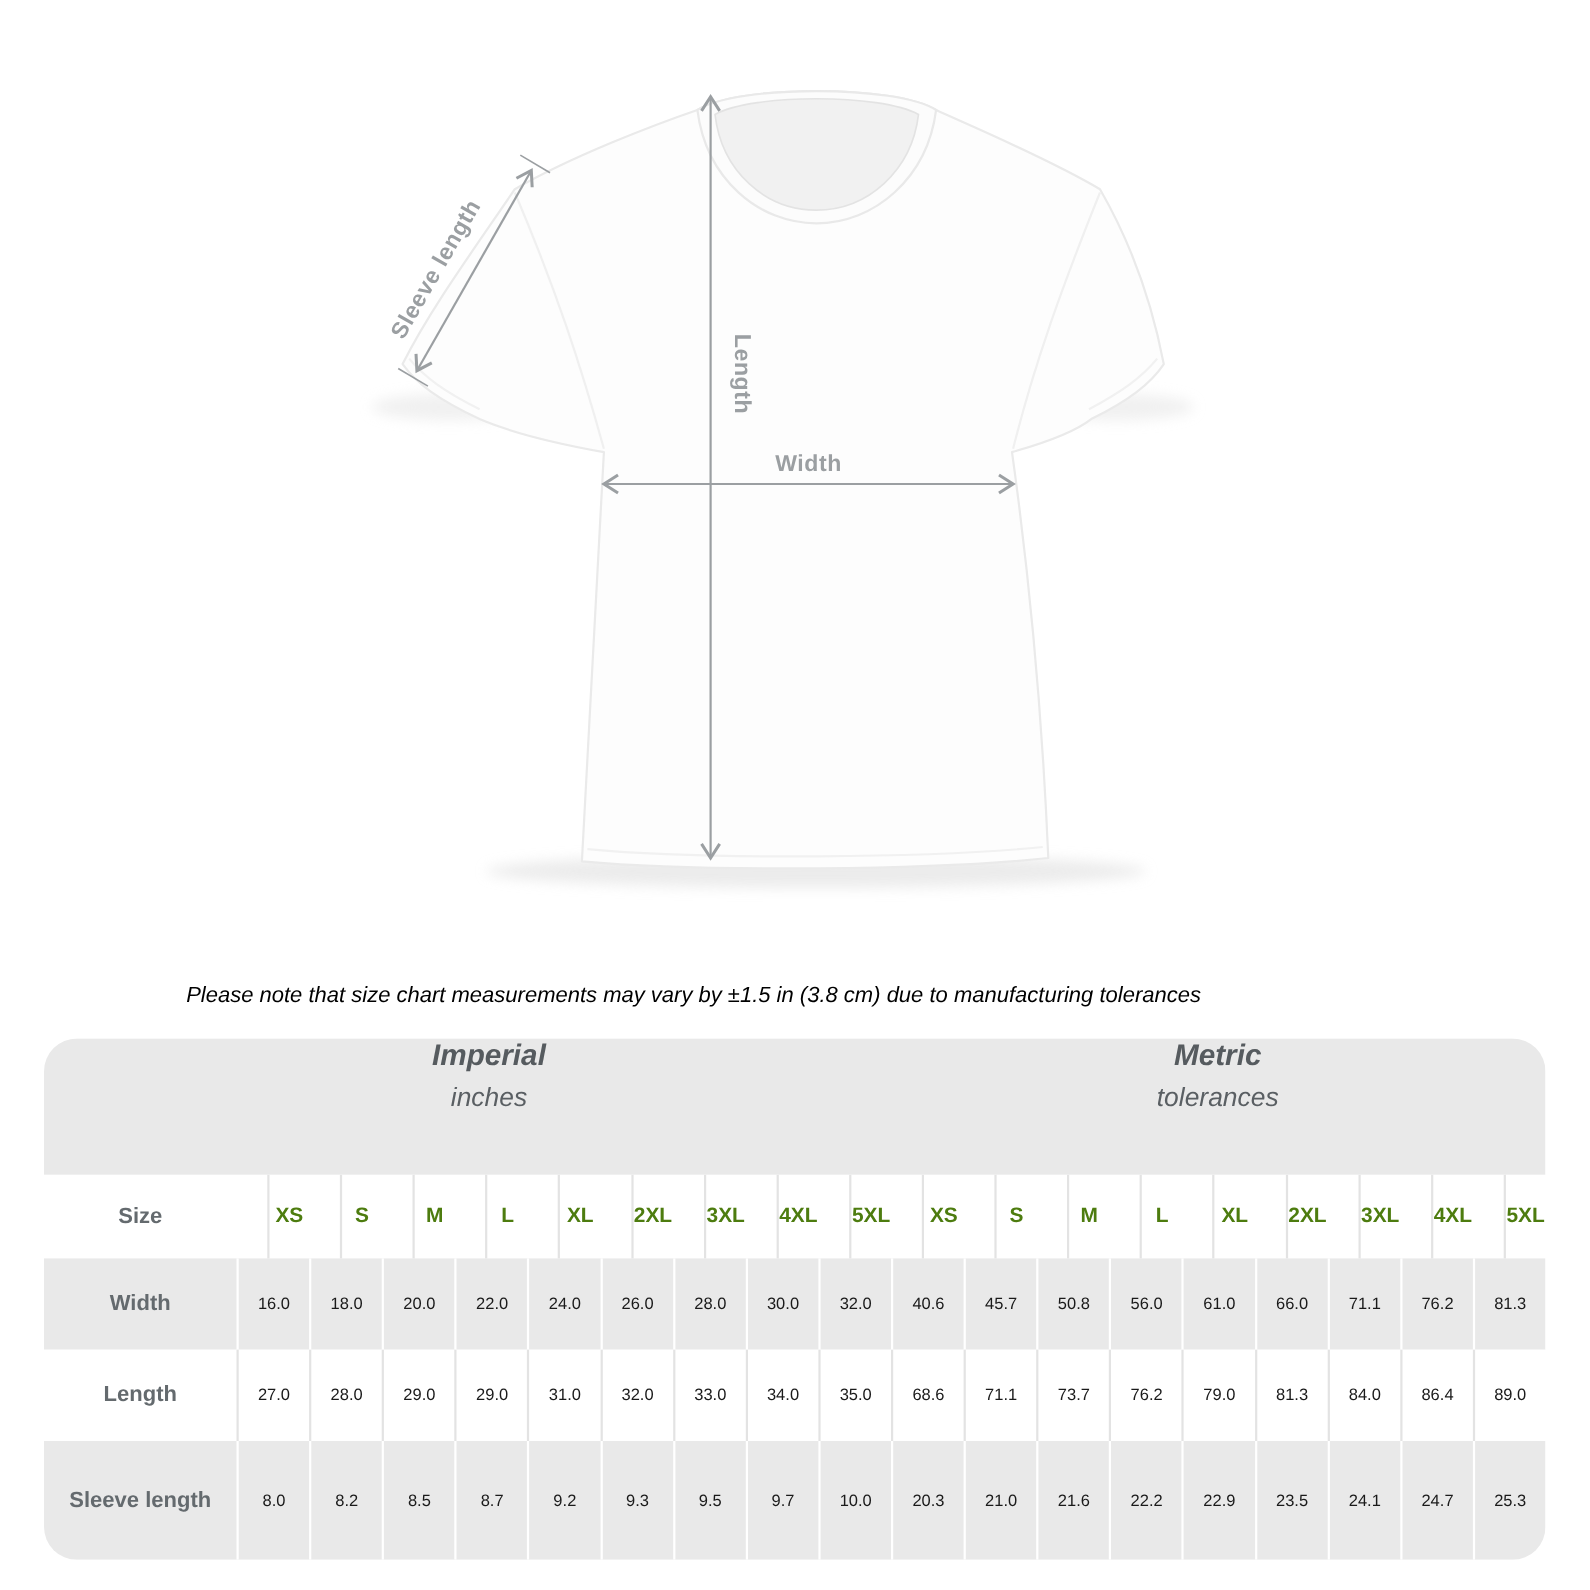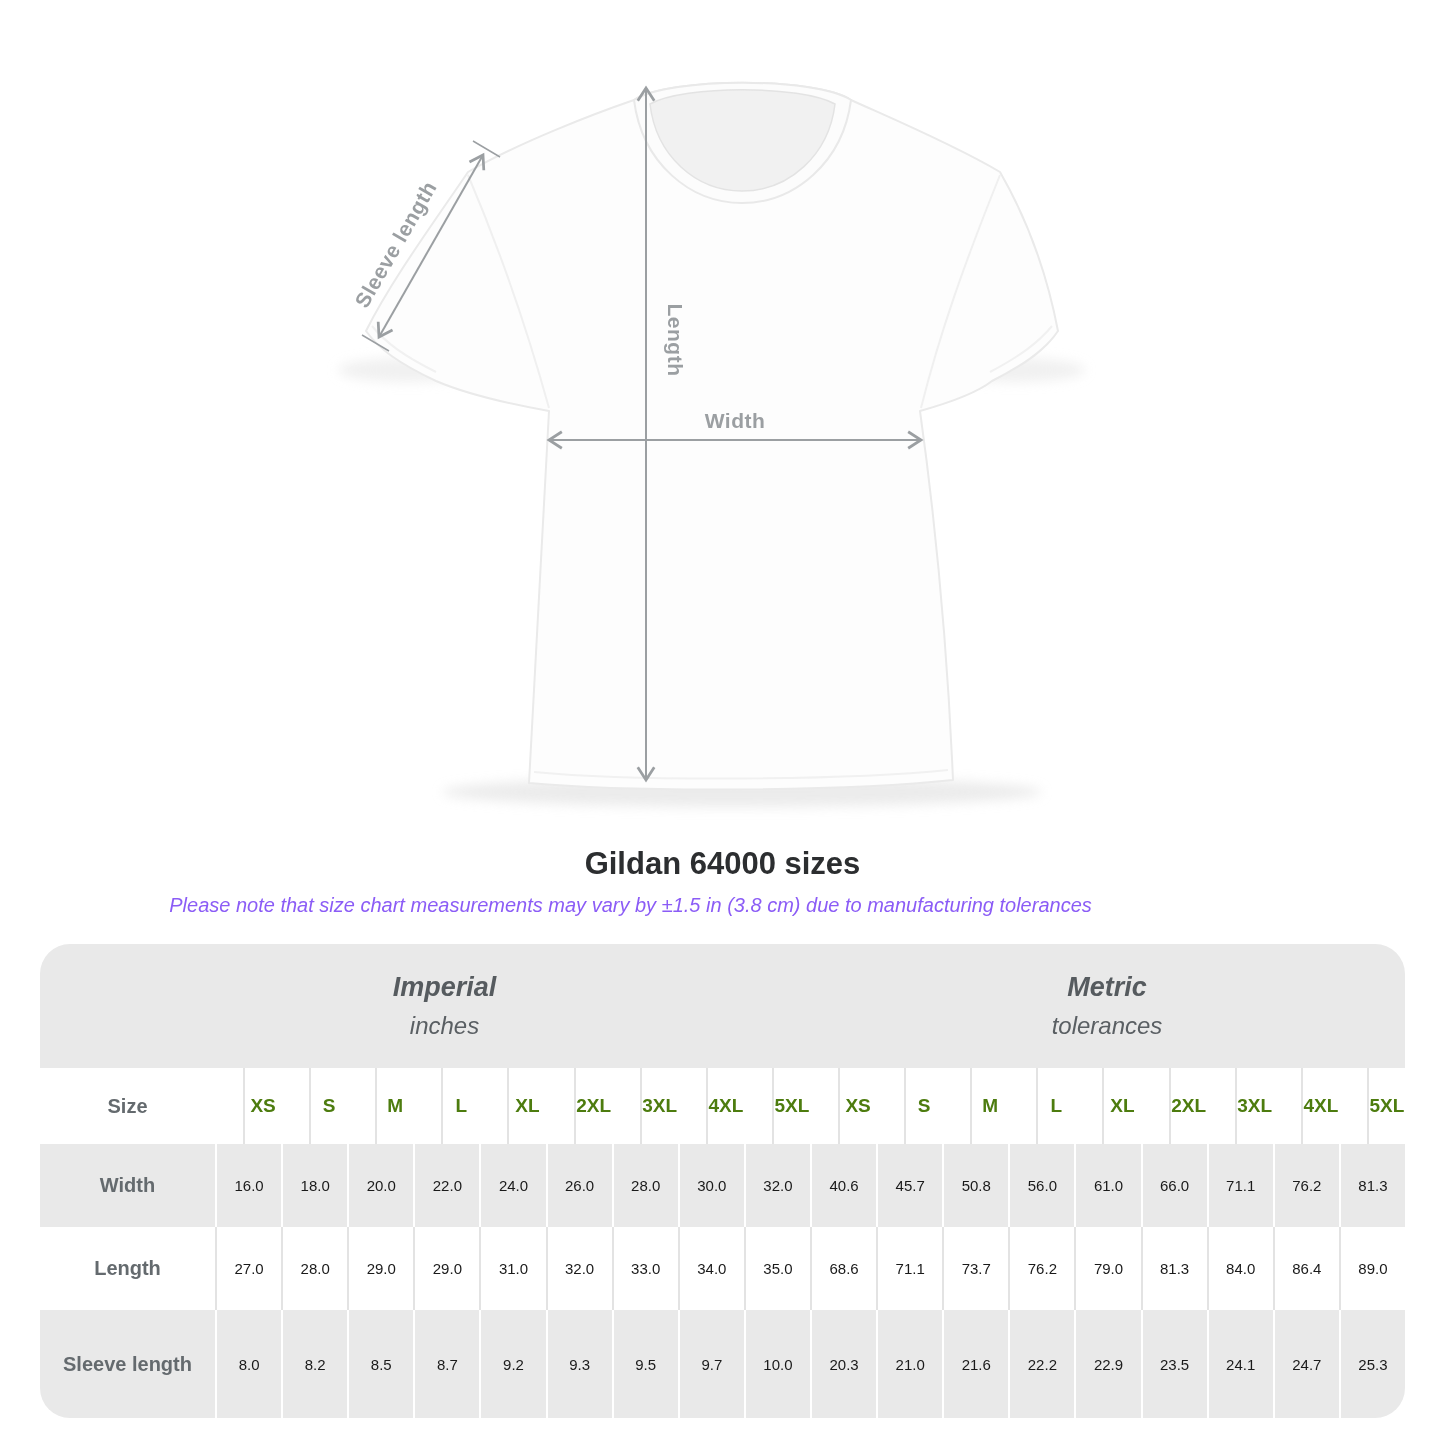--- a/index.html
+++ b/index.html
@@ -5,26 +5,26 @@
   html,body{margin:0;padding:0;background:#ffffff;}
   body{width:1445px;height:1445px;font-family:"Liberation Sans",sans-serif;}
   .stage{position:relative;width:1445px;height:1445px;overflow:hidden;background:#fff;}
 
   .diagram{position:absolute;left:0;top:0;width:1445px;height:845px;}
   .dimlabel{font-family:"Liberation Sans",sans-serif;font-weight:bold;font-size:21px;fill:#9b9fa2;letter-spacing:.5px;}
 
   .title{position:absolute;top:846px;left:0;width:1445px;text-align:center;margin:0;
          font-size:31px;font-weight:bold;color:#2c2e30;}
   .subtitle{position:absolute;top:894px;left:0;width:1261px;text-align:center;margin:0;
-            font-size:20px;font-style:italic;color:#8b5cf6;}
+            font-size:20px;font-style:italic;color:#000000;}
 
   .table-card{position:absolute;left:40px;top:944px;width:1365px;height:474px;
               border-radius:30px;overflow:hidden;background:#fff;}
   .band{display:flex;height:124px;background:#e9e9e9;}
-  .group{display:flex;flex-direction:column;justify-content:center;align-items:center;gap:9px;}
+  .group{display:flex;flex-direction:column;justify-content:flex-start;align-items:center;gap:9px;}
   .group.imperial{width:769px;padding-left:40px;box-sizing:border-box;}
   .group.metric{width:596px;}
   .gname{font-size:27px;font-weight:bold;font-style:italic;color:#565b5f;}
   .gunit{font-size:24px;font-style:italic;color:#5a5f63;}
 
   .trow{display:grid;grid-template-columns:175px repeat(18,1fr);}
   .trow.white{background:#ffffff;--sep:#e3e3e3;}
   .trow.gray{background:#e9e9e9;--sep:#ffffff;}
   .row-size{height:76px;}
   .row-data{height:83px;}
@@ -85,21 +85,20 @@
       <line x1="379" y1="337" x2="483" y2="155" marker-start="url(#arwV)" marker-end="url(#arwV)"></line>
       <line x1="473" y1="141" x2="500" y2="157" stroke-width="1.5"></line>
       <line x1="362" y1="335" x2="389" y2="351" stroke-width="1.5"></line>
     </g>
 
     <text class="dimlabel" x="735" y="428" text-anchor="middle">Width</text>
     <text class="dimlabel" transform="translate(668 340) rotate(90)" text-anchor="middle">Length</text>
     <text class="dimlabel" transform="translate(402 248) rotate(-60)" text-anchor="middle">Sleeve length</text>
   </svg>
 
-  <h1 class="title">Gildan 64000 sizes</h1>
   <p class="subtitle">Please note that size chart measurements may vary by ±1.5 in (3.8 cm) due to manufacturing tolerances</p>
 
   <div class="table-card">
     <div class="band">
       <div class="group imperial">
         <div class="gname">Imperial</div>
         <div class="gunit">inches</div>
       </div>
       <div class="group metric">
         <div class="gname">Metric</div>

